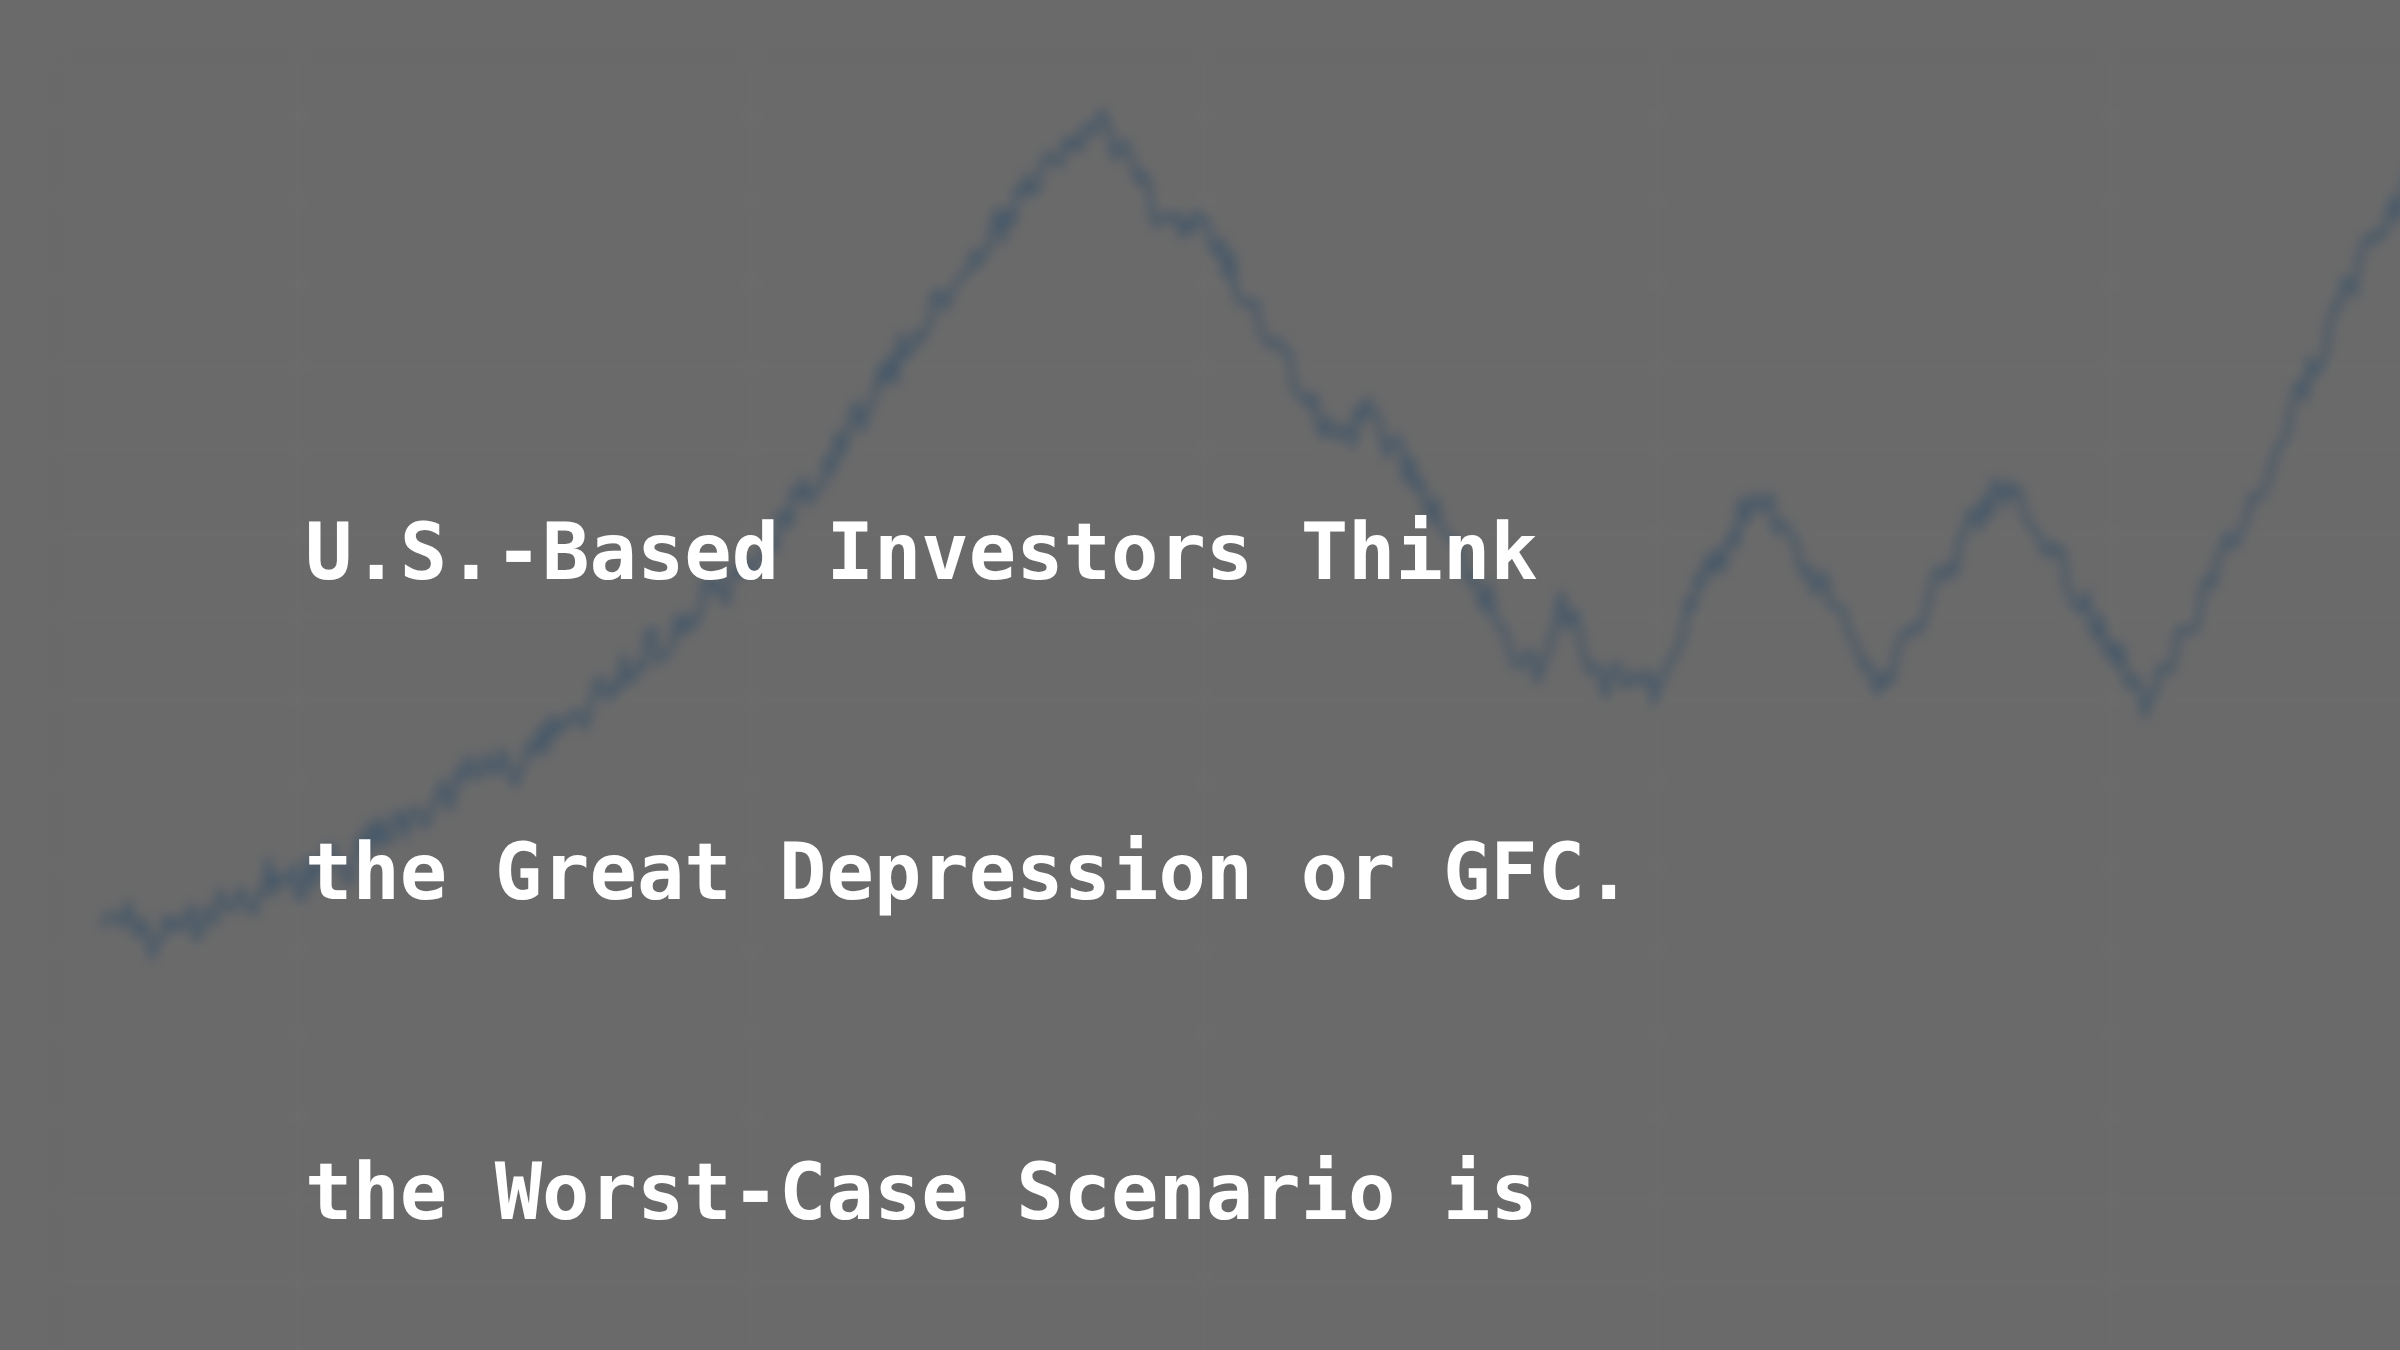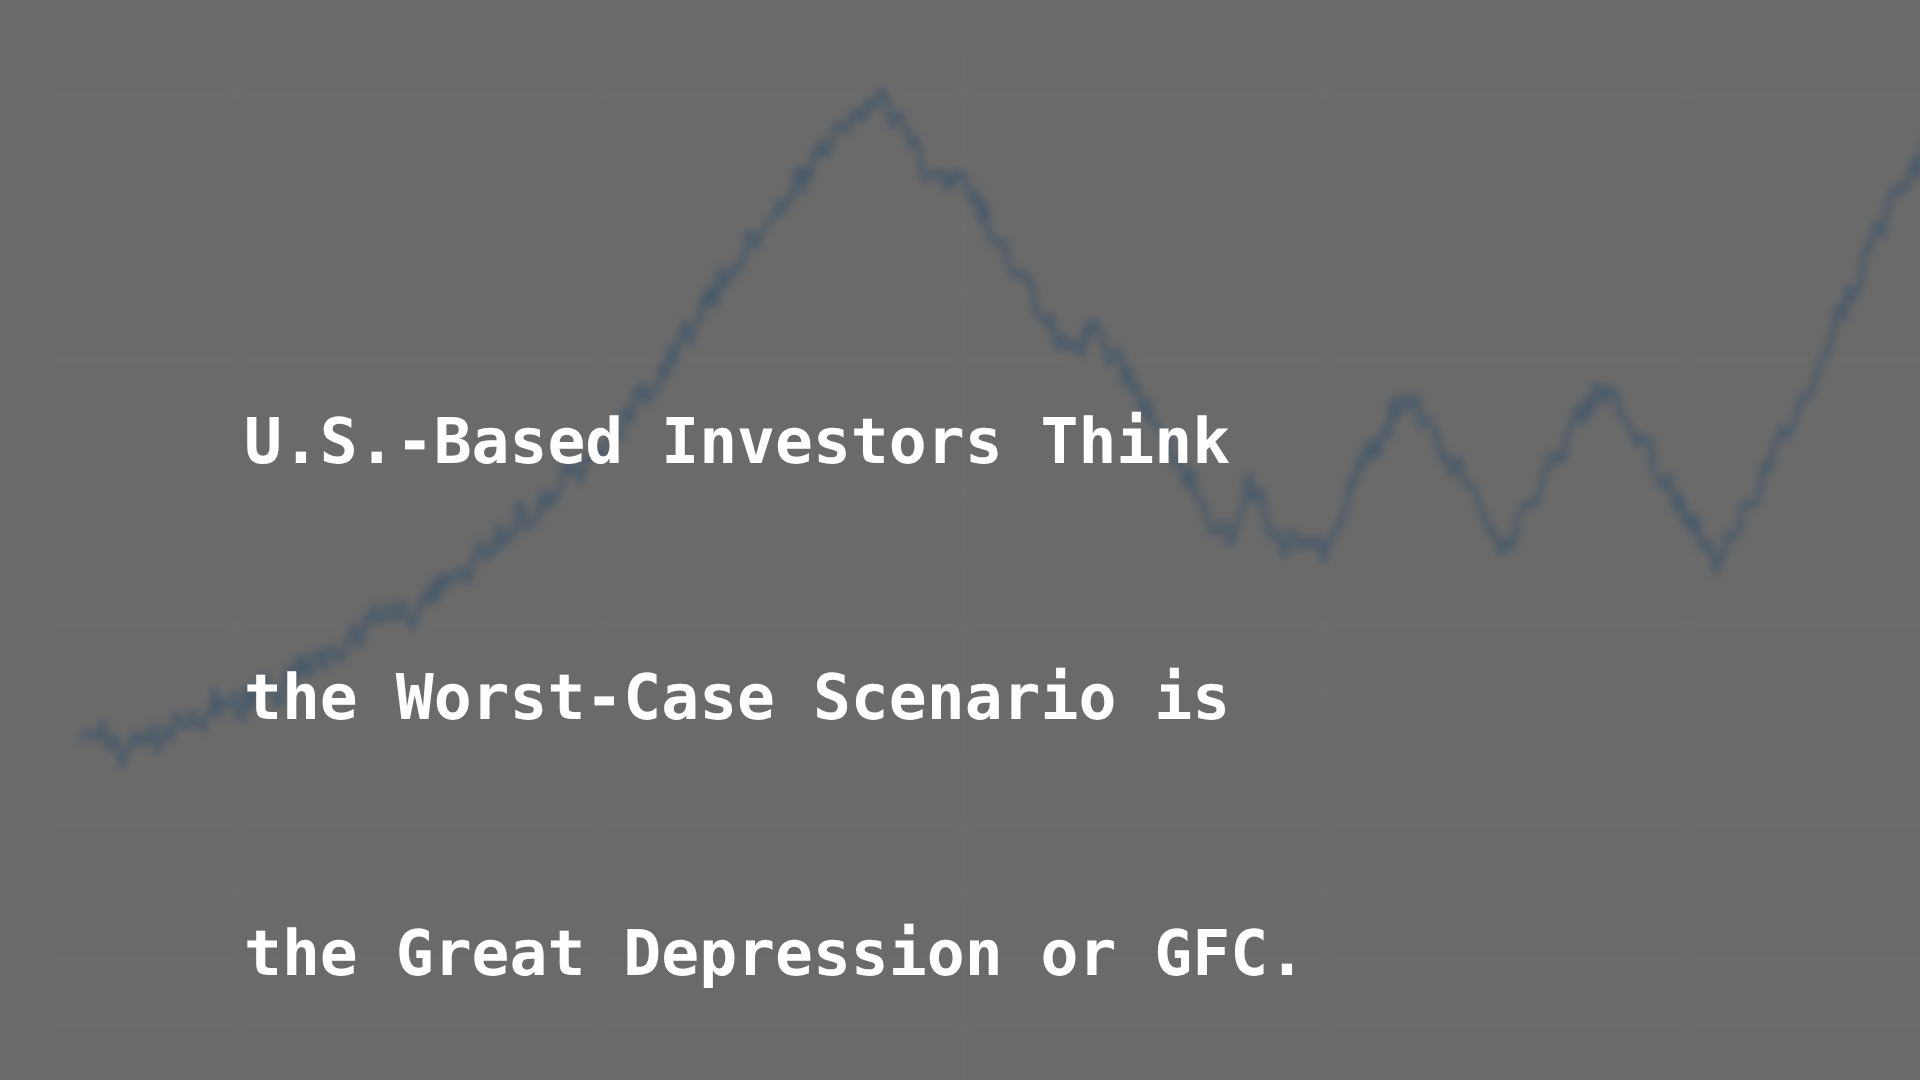--- a/index.html
+++ b/index.html
@@ -96,18 +96,18 @@
         <path id="chart-path" fill="none" stroke="#1d4468" stroke-width="5" stroke-linejoin="round" stroke-linecap="round" d="M40.0 731.3 L44.0 722.1 L48.0 723.8 L52.0 725.8 L56.0 731.9 L60.0 713.0 L64.0 728.3 L68.0 741.0 L72.0 727.5 L76.0 735.5 L80.0 757.9 L84.0 744.8 L88.0 742.8 L92.0 724.1 L96.0 734.4 L100.0 727.4 L104.0 734.5 L108.0 726.8 L112.0 715.3 L116.0 743.5 L120.0 737.0 L124.0 717.5 L128.0 725.8 L132.0 728.8 L136.0 702.9 L140.0 714.0 L144.0 716.1 L148.0 718.4 L152.0 701.4 L156.0 708.4 L160.0 717.3 L164.0 720.8 L168.0 703.2 L172.0 704.8 L176.0 676.6 L180.0 704.8 L184.0 690.1 L188.0 694.5 L192.0 694.9 L196.0 680.9 L200.0 708.3 L204.0 708.9 L208.0 674.8 L212.0 698.6 L216.0 679.2 L220.0 686.6 L224.0 665.2 L228.0 665.4 L232.0 680.9 L236.0 678.8 L240.0 695.3 L244.0 691.2 L248.0 672.3 L252.0 655.8 L256.0 672.2 L260.0 646.0 L264.0 663.6 L268.0 642.4 L272.0 662.7 L276.0 658.2 L280.0 638.6 L284.0 637.5 L288.0 656.8 L292.0 638.9 L296.0 633.3 L300.0 639.9 L304.0 648.7 L308.0 639.2 L312.0 629.3 L316.0 618.7 L320.0 610.7 L324.0 633.3 L328.0 622.6 L332.0 601.3 L336.0 609.3 L340.0 590.5 L344.0 600.8 L348.0 608.7 L352.0 594.1 L356.0 589.1 L360.0 603.6 L364.0 603.8 L368.0 584.8 L372.0 595.3 L376.0 610.1 L380.0 612.3 L384.0 598.0 L388.0 586.6 L392.0 577.6 L396.0 587.3 L400.0 565.6 L404.0 585.2 L408.0 556.7 L412.0 571.6 L416.0 559.7 L420.0 564.8 L424.0 557.2 L428.0 550.9 L432.0 558.0 L436.0 565.2 L440.0 549.3 L444.0 534.4 L448.0 523.3 L452.0 536.6 L456.0 541.5 L460.0 527.2 L464.0 534.3 L468.0 506.0 L472.0 526.6 L476.0 523.8 L480.0 511.9 L484.0 515.8 L488.0 486.3 L492.0 482.2 L496.0 509.8 L500.0 505.5 L504.0 502.6 L508.0 496.9 L512.0 472.0 L516.0 486.1 L520.0 471.2 L524.0 482.0 L528.0 473.8 L532.0 464.9 L536.0 440.8 L540.0 449.5 L544.0 440.0 L548.0 450.4 L552.0 461.1 L556.0 438.1 L560.0 432.8 L564.0 437.2 L568.0 424.5 L572.0 434.3 L576.0 434.2 L580.0 421.1 L584.0 414.0 L588.0 407.3 L592.0 416.4 L596.0 386.4 L600.0 384.5 L604.0 397.5 L608.0 365.5 L612.0 371.2 L616.0 356.8 L620.0 376.7 L624.0 369.7 L628.0 363.0 L632.0 361.2 L636.0 337.6 L640.0 350.2 L644.0 318.8 L648.0 335.1 L652.0 318.2 L656.0 302.2 L660.0 292.5 L664.0 315.4 L668.0 300.0 L672.0 292.7 L676.0 282.1 L680.0 260.8 L684.0 275.5 L688.0 253.3 L692.0 274.6 L696.0 235.4 L700.0 253.5 L704.0 251.0 L708.0 233.8 L712.0 240.1 L716.0 233.1 L720.0 225.8 L724.0 200.1 L728.0 198.3 L732.0 213.5 L736.0 203.2 L740.0 196.0 L744.0 188.7 L748.0 184.5 L752.0 182.1 L756.0 165.7 L760.0 176.4 L764.0 165.2 L768.0 164.7 L772.0 144.7 L776.0 129.3 L780.0 156.1 L784.0 131.6 L788.0 141.6 L792.0 112.5 L796.0 117.5 L800.0 101.5 L804.0 117.4 L808.0 113.8 L812.0 94.1 L816.0 84.4 L820.0 83.5 L824.0 91.4 L828.0 91.6 L832.0 71.2 L836.0 78.2 L840.0 69.7 L844.0 79.4 L848.0 58.9 L852.0 60.1 L856.0 66.5 L860.0 48.3 L864.0 50.5 L868.0 62.5 L872.0 87.0 L876.0 80.0 L880.0 72.7 L884.0 83.1 L888.0 93.5 L892.0 107.1 L896.0 98.9 L900.0 109.3 L904.0 139.0 L908.0 142.9 L912.0 136.0 L916.0 134.9 L920.0 139.3 L924.0 133.6 L928.0 152.5 L932.0 139.0 L936.0 148.3 L940.0 131.6 L944.0 139.8 L948.0 139.8 L952.0 162.8 L956.0 167.1 L960.0 155.1 L964.0 186.8 L968.0 166.2 L972.0 200.6 L976.0 207.6 L980.0 207.4 L984.0 210.6 L988.0 206.7 L992.0 230.6 L996.0 238.3 L1000.0 244.5 L1004.0 240.3 L1008.0 239.7 L1012.0 250.7 L1016.0 250.1 L1020.0 279.4 L1024.0 286.6 L1028.0 286.7 L1032.0 294.9 L1036.0 285.6 L1040.0 309.9 L1044.0 320.7 L1048.0 305.5 L1052.0 317.7 L1056.0 322.2 L1060.0 312.3 L1064.0 314.8 L1068.0 328.4 L1072.0 297.2 L1076.0 307.4 L1080.0 289.3 L1084.0 300.7 L1088.0 301.5 L1092.0 319.2 L1096.0 336.7 L1100.0 327.1 L1104.0 320.7 L1108.0 328.2 L1112.0 358.3 L1116.0 338.5 L1120.0 364.9 L1124.0 357.4 L1128.0 377.6 L1132.0 390.8 L1136.0 373.7 L1140.0 397.6 L1144.0 400.9 L1148.0 405.0 L1152.0 409.5 L1156.0 411.4 L1160.0 434.5 L1164.0 442.1 L1168.0 436.4 L1172.0 451.0 L1176.0 467.3 L1180.0 445.5 L1184.0 470.3 L1188.0 479.3 L1192.0 481.2 L1196.0 494.6 L1200.0 508.6 L1204.0 514.2 L1208.0 512.9 L1212.0 501.4 L1216.0 504.3 L1220.0 526.2 L1224.0 512.5 L1228.0 503.7 L1232.0 490.5 L1236.0 471.0 L1240.0 452.8 L1244.0 482.1 L1248.0 471.2 L1252.0 467.9 L1256.0 492.7 L1260.0 512.2 L1264.0 519.4 L1268.0 513.2 L1272.0 515.8 L1276.0 539.4 L1280.0 522.4 L1284.0 512.1 L1288.0 516.1 L1292.0 531.4 L1296.0 526.3 L1300.0 520.1 L1304.0 527.5 L1308.0 525.2 L1312.0 518.1 L1316.0 544.3 L1320.0 527.2 L1324.0 521.6 L1328.0 510.4 L1332.0 506.1 L1336.0 499.1 L1340.0 486.1 L1344.0 458.8 L1348.0 465.5 L1352.0 438.1 L1356.0 445.6 L1360.0 422.5 L1364.0 434.8 L1368.0 415.5 L1372.0 433.2 L1376.0 414.2 L1380.0 401.3 L1384.0 412.0 L1388.0 372.9 L1392.0 392.3 L1396.0 374.0 L1400.0 370.3 L1404.0 383.6 L1408.0 374.7 L1412.0 369.8 L1416.0 402.0 L1420.0 394.3 L1424.0 393.7 L1428.0 403.6 L1432.0 405.3 L1436.0 428.5 L1440.0 437.3 L1444.0 431.0 L1448.0 452.6 L1452.0 443.1 L1456.0 435.6 L1460.0 458.3 L1464.0 465.3 L1468.0 464.6 L1472.0 466.6 L1476.0 483.7 L1480.0 492.3 L1484.0 500.7 L1488.0 514.6 L1492.0 510.8 L1496.0 524.4 L1500.0 536.6 L1504.0 518.9 L1508.0 529.1 L1512.0 523.7 L1516.0 499.1 L1520.0 488.9 L1524.0 483.3 L1528.0 486.7 L1532.0 478.7 L1536.0 482.2 L1540.0 466.6 L1544.0 450.0 L1548.0 433.9 L1552.0 432.0 L1556.0 441.0 L1560.0 428.6 L1564.0 434.7 L1568.0 404.2 L1572.0 401.4 L1576.0 383.7 L1580.0 382.9 L1584.0 399.0 L1588.0 371.5 L1592.0 387.9 L1596.0 358.1 L1600.0 362.8 L1604.0 378.5 L1608.0 359.4 L1612.0 368.4 L1616.0 364.5 L1620.0 383.3 L1624.0 393.0 L1628.0 400.0 L1632.0 401.0 L1636.0 413.2 L1640.0 420.9 L1644.0 410.2 L1648.0 418.4 L1652.0 415.1 L1656.0 449.9 L1660.0 455.3 L1664.0 466.6 L1668.0 466.7 L1672.0 452.2 L1676.0 479.4 L1680.0 489.4 L1684.0 471.3 L1688.0 503.1 L1692.0 493.8 L1696.0 513.6 L1700.0 496.4 L1704.0 523.3 L1708.0 531.2 L1712.0 522.3 L1716.0 531.5 L1720.0 555.1 L1724.0 538.0 L1728.0 537.8 L1732.0 514.1 L1736.0 516.4 L1740.0 518.6 L1744.0 508.7 L1748.0 482.5 L1752.0 481.7 L1756.0 485.3 L1760.0 484.1 L1764.0 477.2 L1768.0 446.9 L1772.0 439.5 L1776.0 446.8 L1780.0 421.9 L1784.0 415.8 L1788.0 402.0 L1792.0 412.9 L1796.0 408.8 L1800.0 399.2 L1804.0 387.8 L1808.0 370.5 L1812.0 373.1 L1816.0 369.5 L1820.0 361.8 L1824.0 347.8 L1828.0 331.3 L1832.0 328.2 L1836.0 322.6 L1840.0 301.6 L1844.0 282.4 L1848.0 275.1 L1852.0 288.5 L1856.0 255.1 L1860.0 268.3 L1864.0 263.5 L1868.0 254.1 L1872.0 226.9 L1876.0 211.0 L1880.0 211.7 L1884.0 188.2 L1888.0 191.2 L1892.0 201.4 L1896.0 173.0 L1900.0 158.4 L1904.0 152.6 L1908.0 157.8 L1912.0 148.0 L1916.0 151.5 L1920.0 137.3 L1924.0 120.1 L1928.0 139.1 L1932.0 118.6 L1936.0 100.8 L1940.0 94.9 L1944.0 102.4 L1948.0 91.9 L1952.0 67.6 L1956.0 90.6 L1960.0 79.3 L1960.0 55.9 L1960.0 48.0 L1960.0 63.0 L1960.0 61.7"></path>
       </svg>
     </div>
     <div class="scrim" style="background: rgba(106, 106, 106, 0.55);"></div>
   </div>
 
   <div class="content">
 
     <h1 class="headline" style="color: rgb(255, 255, 255);">
       <span class="hl-line">U.S.-Based Investors Think</span>
+      <span class="hl-line">the Great Depression or GFC.</span>
       <span class="hl-line">the Worst-Case Scenario is</span>
-      <span class="hl-line">the Great Depression or GFC.</span>
     </h1>
 
   </div>
 </div>
 
 </body></html>

